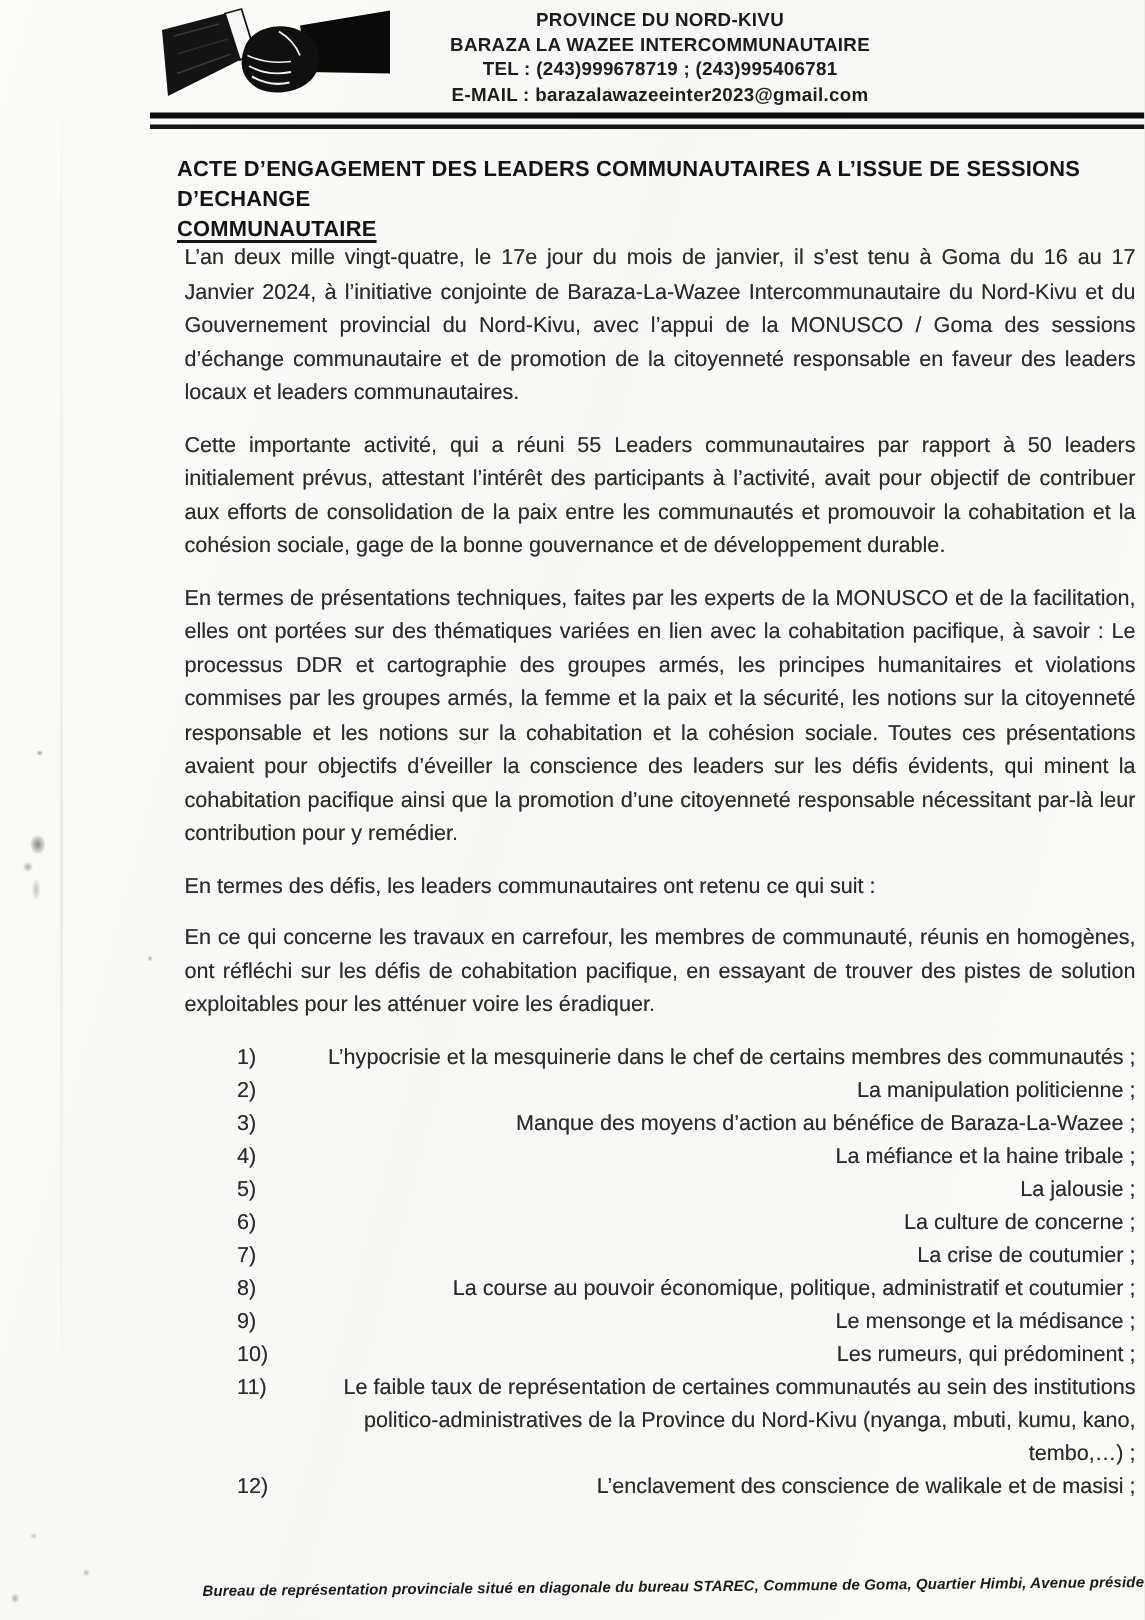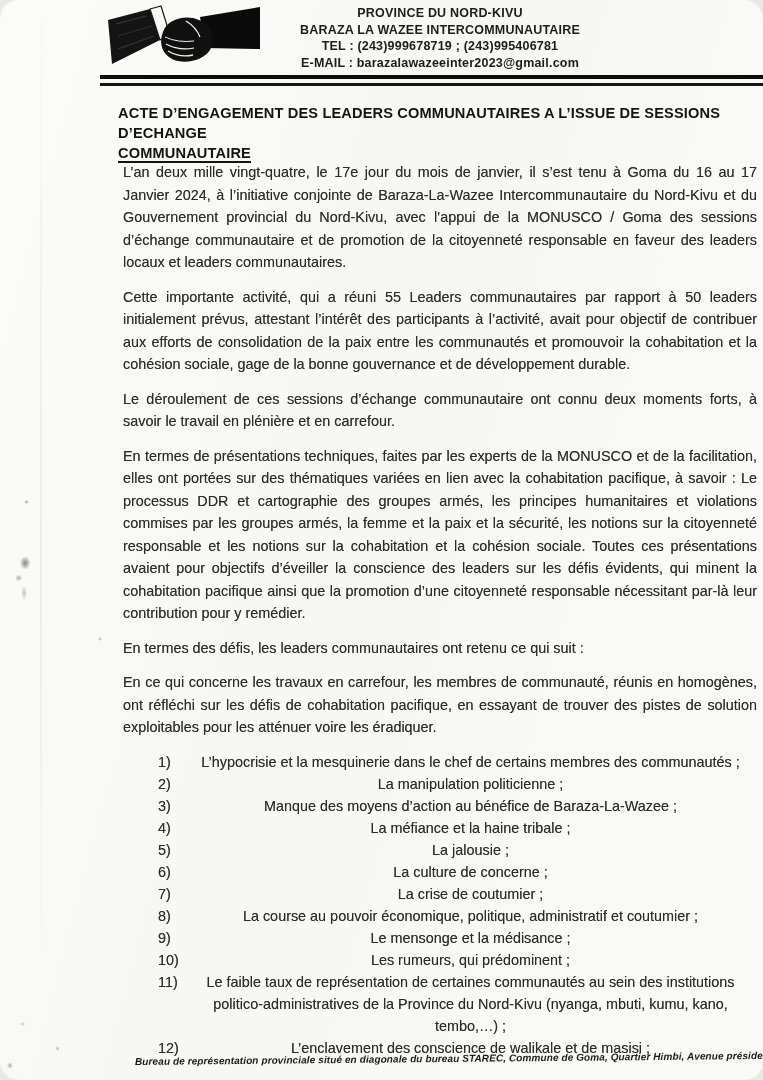--- a/index.html
+++ b/index.html
@@ -8,21 +8,20 @@
     background: #e9e9e7;
     font-family: "Liberation Sans", sans-serif;
     overflow: hidden;
   }
   .page {
     position: relative;
     width: 763px; height: 1080px;
     background: linear-gradient(105deg, #fbfbf9 0%, #f7f7f5 45%, #fafaf8 100%);
     color: #262626;
     overflow: hidden;
-    border-radius: 19px;
   }
   
   .logo {
     position: absolute; left: 108px; top: 4px;
     width: 152px; height: 70px;
   }
   .header-text {
     position: absolute; left: 255px; top: 5px; width: 370px;
     text-align: center;
     font-weight: 700; font-size: 12.5px; line-height: 16.5px;
@@ -50,21 +49,21 @@
     margin: 0 0 12px 0;
     text-align: justify;
     text-shadow: 0 0 0.4px rgba(40,40,40,0.55);
   }
   .challenges { margin: 1px 0 0 35px; }
   .challenge-item {
     display: flex; line-height: 22px;
     text-shadow: 0 0 0.4px rgba(40,40,40,0.55);
   }
   .challenge-item .num { width: 26px; flex: 0 0 26px; }
-  .challenge-item .txt { flex: 1 1 auto; text-align: center; }
+  .challenge-item .txt { flex: 1 1 auto; text-align: right; }
   
   .footer {
     position: absolute; left: 135px; right: 0; top: 1056px;
     font-size: 10px; font-weight: 700; font-style: italic;
     color: #1a1a1a; letter-spacing: 0.1px;
     white-space: nowrap; overflow: hidden;
     transform: rotate(-0.55deg); transform-origin: left center;
   }
   
   .artifact { position: absolute; pointer-events: none; }
@@ -123,21 +122,20 @@
   <div class="rule"></div>
 
   <div class="title">
     <div>ACTE D’ENGAGEMENT DES LEADERS COMMUNAUTAIRES A L’ISSUE DE SESSIONS D’ECHANGE</div>
     <div class="u">COMMUNAUTAIRE</div>
   </div>
 
   <div class="content">
     <p>L’an deux mille vingt-quatre, le 17e jour du mois de janvier, il s’est tenu à Goma du 16 au 17 Janvier 2024, à l’initiative conjointe de Baraza-La-Wazee Intercommunautaire du Nord-Kivu et du Gouvernement provincial du Nord-Kivu, avec l’appui de la MONUSCO / Goma des sessions d’échange communautaire et de promotion de la citoyenneté responsable en faveur des leaders locaux et leaders communautaires.</p>
     <p>Cette importante activité, qui a réuni 55 Leaders communautaires par rapport à 50 leaders initialement prévus, attestant l’intérêt des participants à l’activité, avait pour objectif de contribuer aux efforts de consolidation de la paix entre les communautés et promouvoir la cohabitation et la cohésion sociale, gage de la bonne gouvernance et de développement durable.</p>
-    <p>Le déroulement de ces sessions d’échange communautaire ont connu deux moments forts, à savoir le travail en plénière et en carrefour.</p>
     <p>En termes de présentations techniques, faites par les experts de la MONUSCO et de la facilitation, elles ont portées sur des thématiques variées en lien avec la cohabitation pacifique, à savoir : Le processus DDR et cartographie des groupes armés, les principes humanitaires et violations commises par les groupes armés, la femme et la paix et la sécurité, les notions sur la citoyenneté responsable et les notions sur la cohabitation et la cohésion sociale. Toutes ces présentations avaient pour objectifs d’éveiller la conscience des leaders sur les défis évidents, qui minent la cohabitation pacifique ainsi que la promotion d’une citoyenneté responsable nécessitant par-là leur contribution pour y remédier.</p>
     <p>En termes des défis, les leaders communautaires ont retenu ce qui suit :</p>
     <p>En ce qui concerne les travaux en carrefour, les membres de communauté, réunis en homogènes, ont réfléchi sur les défis de cohabitation pacifique, en essayant de trouver des pistes de solution exploitables pour les atténuer voire les éradiquer.</p>
 
     <div class="challenges">
       <div class="challenge-item">
         <span class="num">1)</span>
         <span class="txt">L’hypocrisie et la mesquinerie dans le chef de certains membres des communautés ;</span>
       </div>
       <div class="challenge-item">

